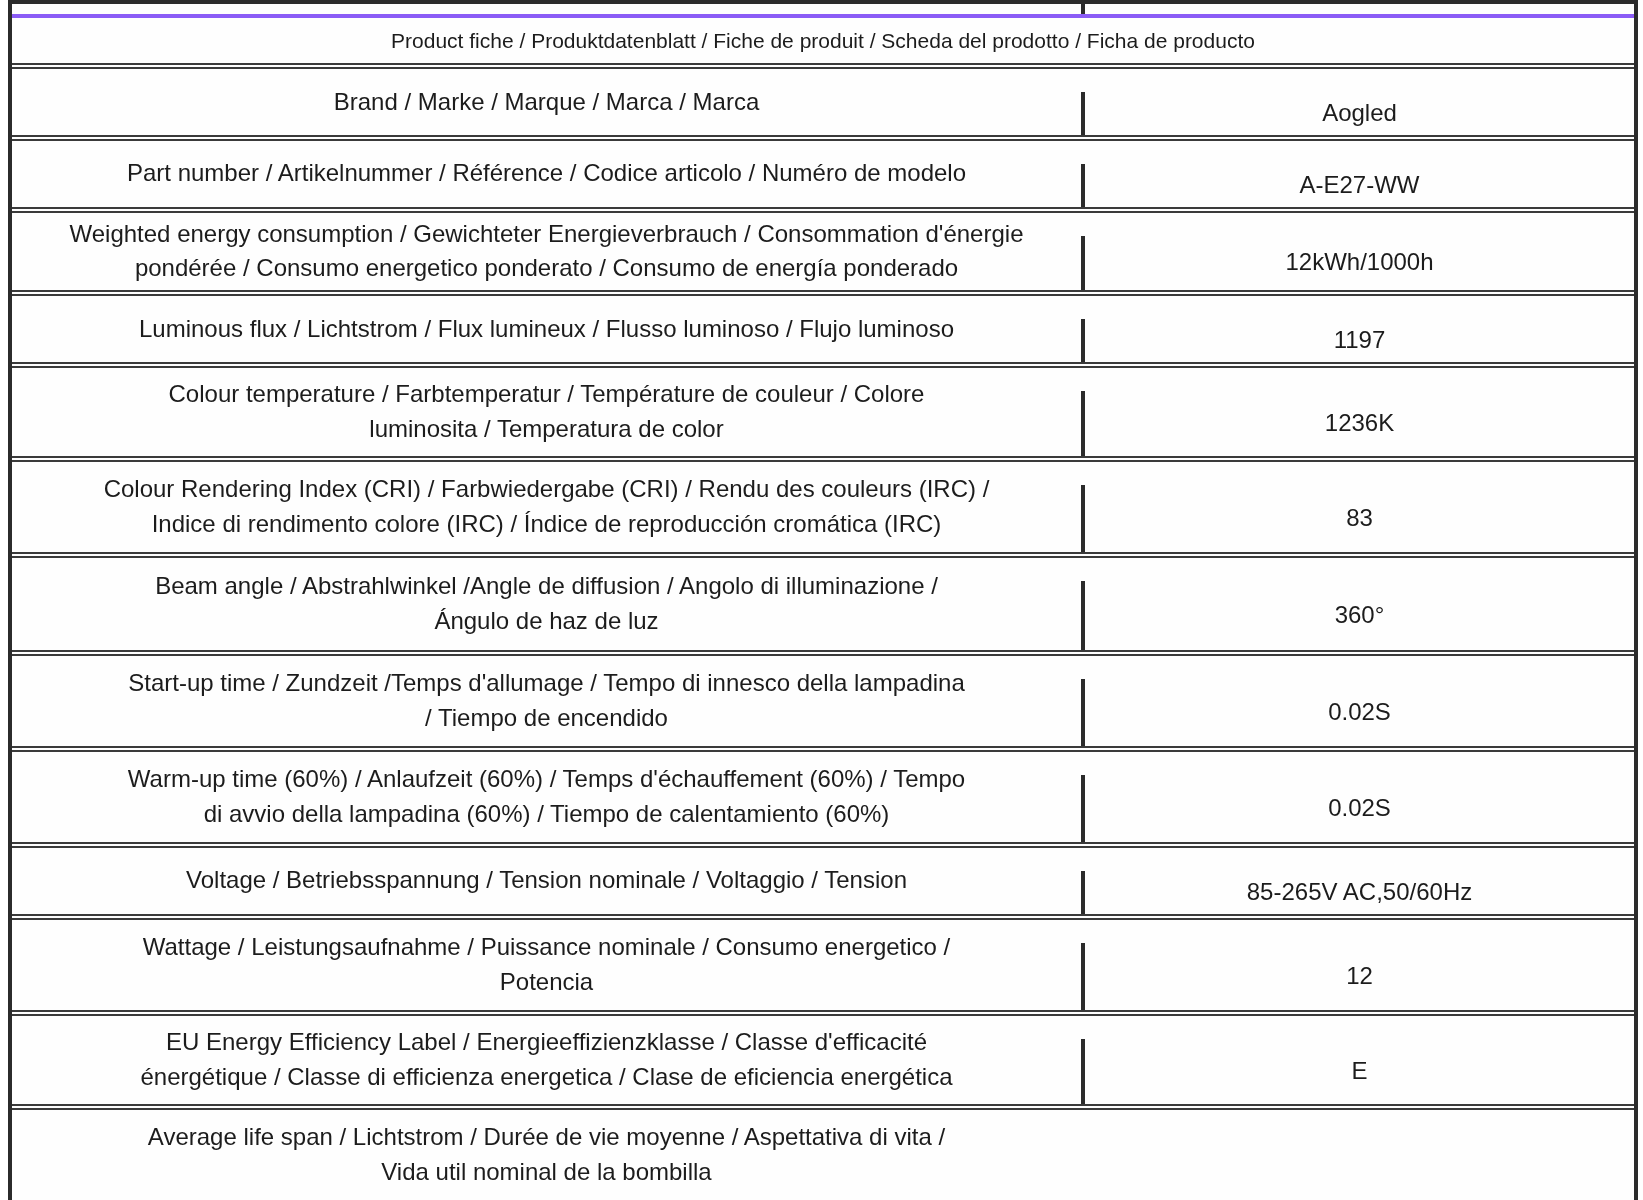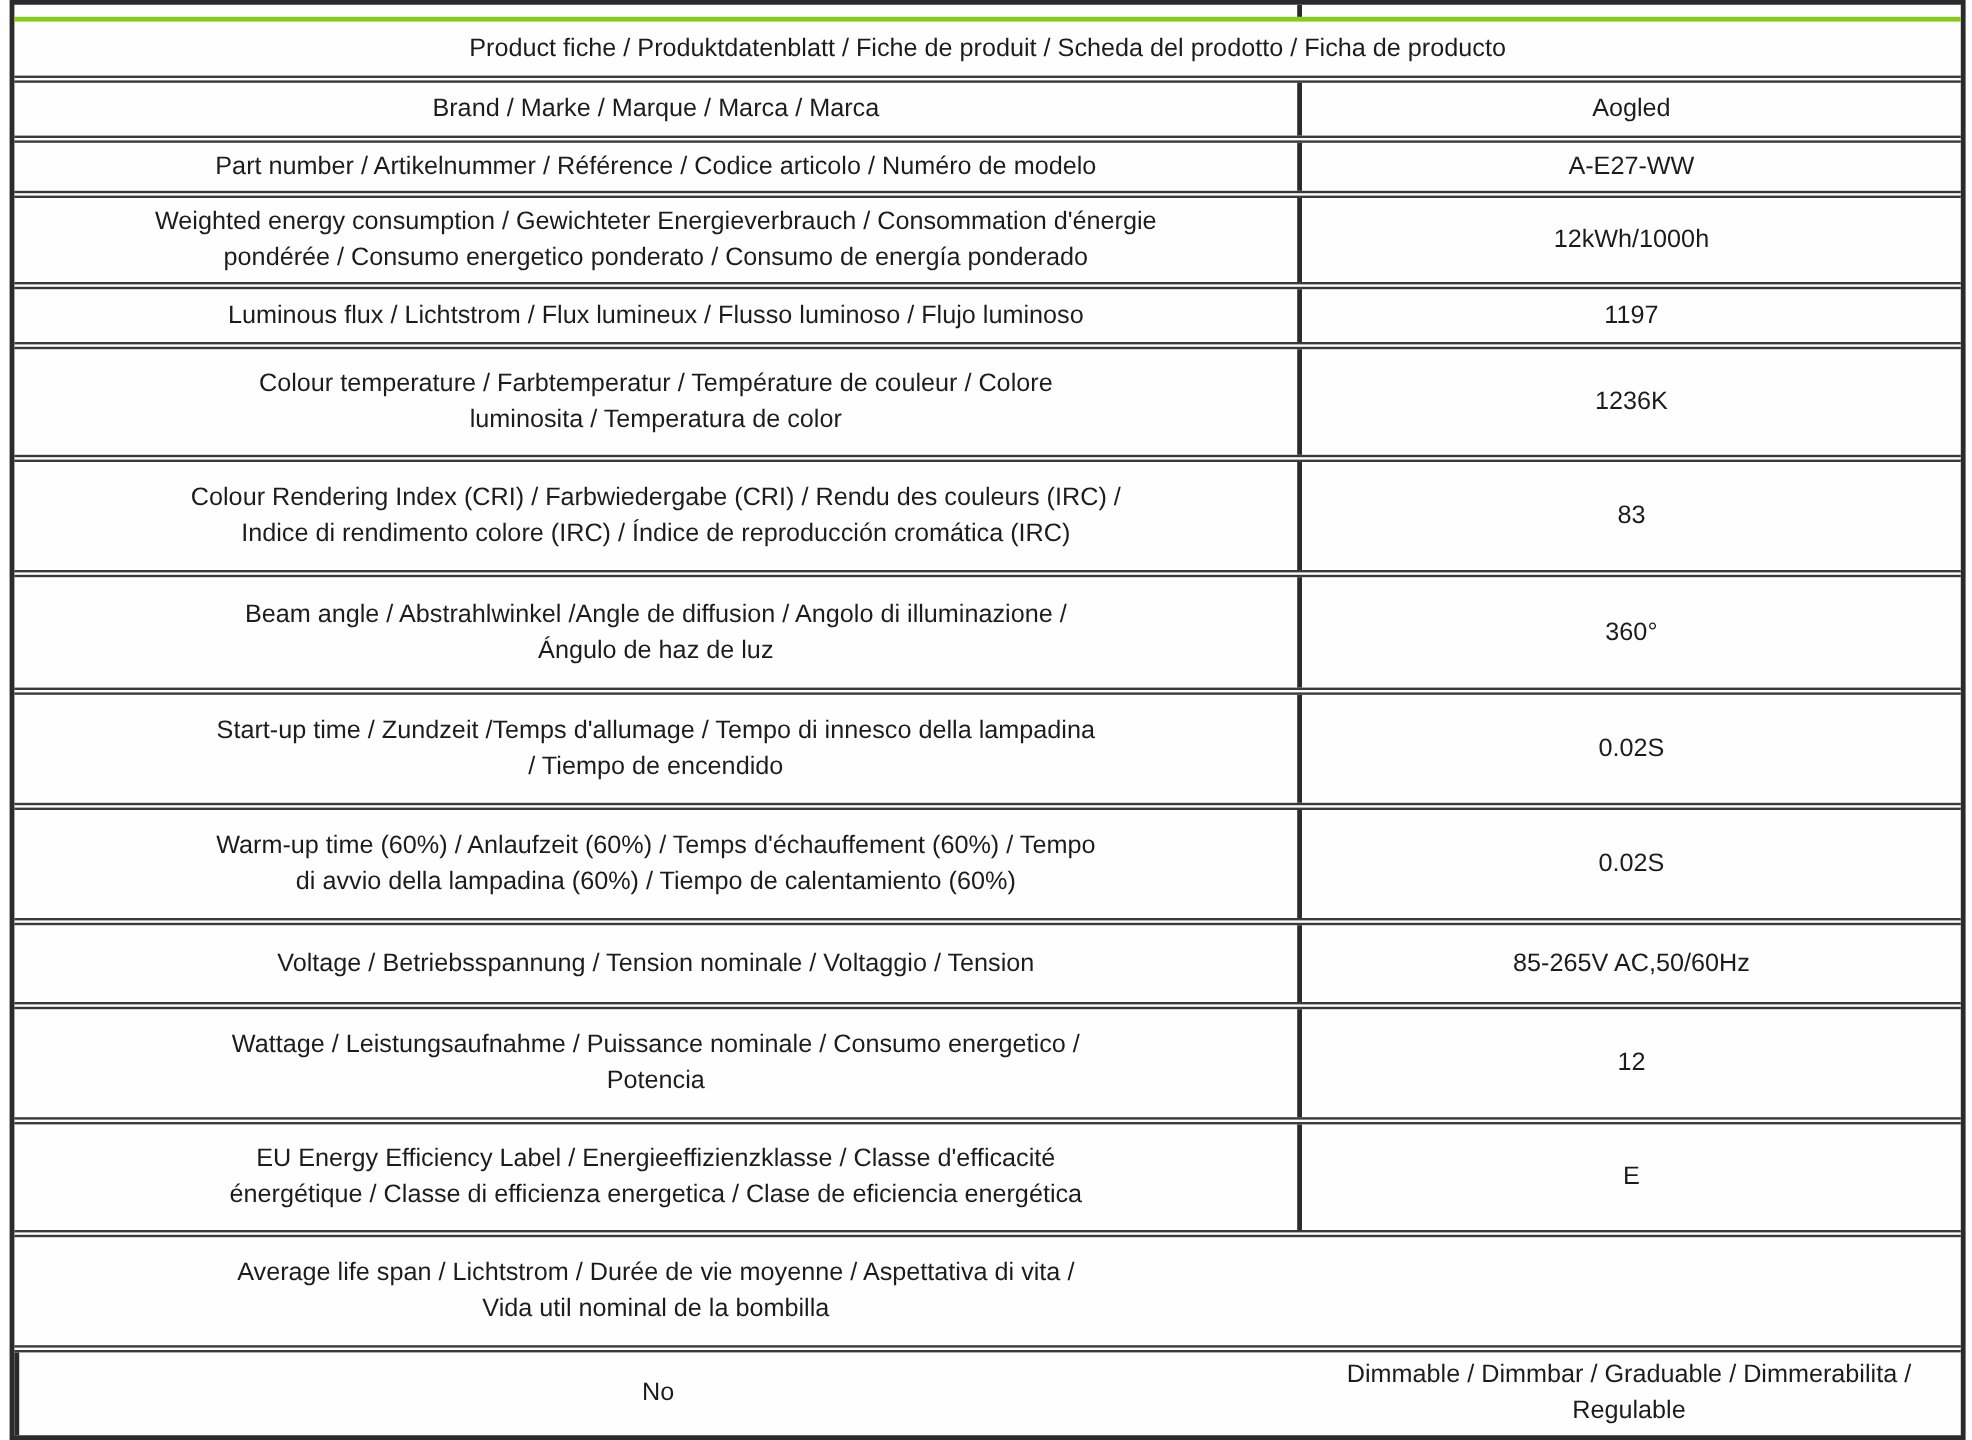--- a/index.html
+++ b/index.html
@@ -33,37 +33,38 @@
     border-left: 4px solid #2b2b2b;
   }
   .row {
     display: grid;
     grid-template-columns: 1069px 1fr;
     border-top: 6px double #3a3a3a;
     align-items: center;
   }
   .row.header-row {
     display: block;
-    border-top: 4px solid #84cc16;
+    border-top: 4px solid #8b5cf6;
   }
   .cell {
     box-sizing: border-box;
     text-align: center;
-    font-size: 21px;
+    font-size: 24px;
     line-height: 1.45;
     white-space: pre-line;
     padding: 4px 28px;
   }
   .cell.value-cell {
     border-left: 4px solid #2b2b2b;
     align-self: stretch;
     display: flex;
     align-items: center;
     justify-content: center;
     padding: 4px 10px;
+    margin-top: 23px;
   }
   .title-cell {
     text-align: center;
     font-size: 21px;
     line-height: 45px;
   }
 </style>
 </head>
 <body>
 

